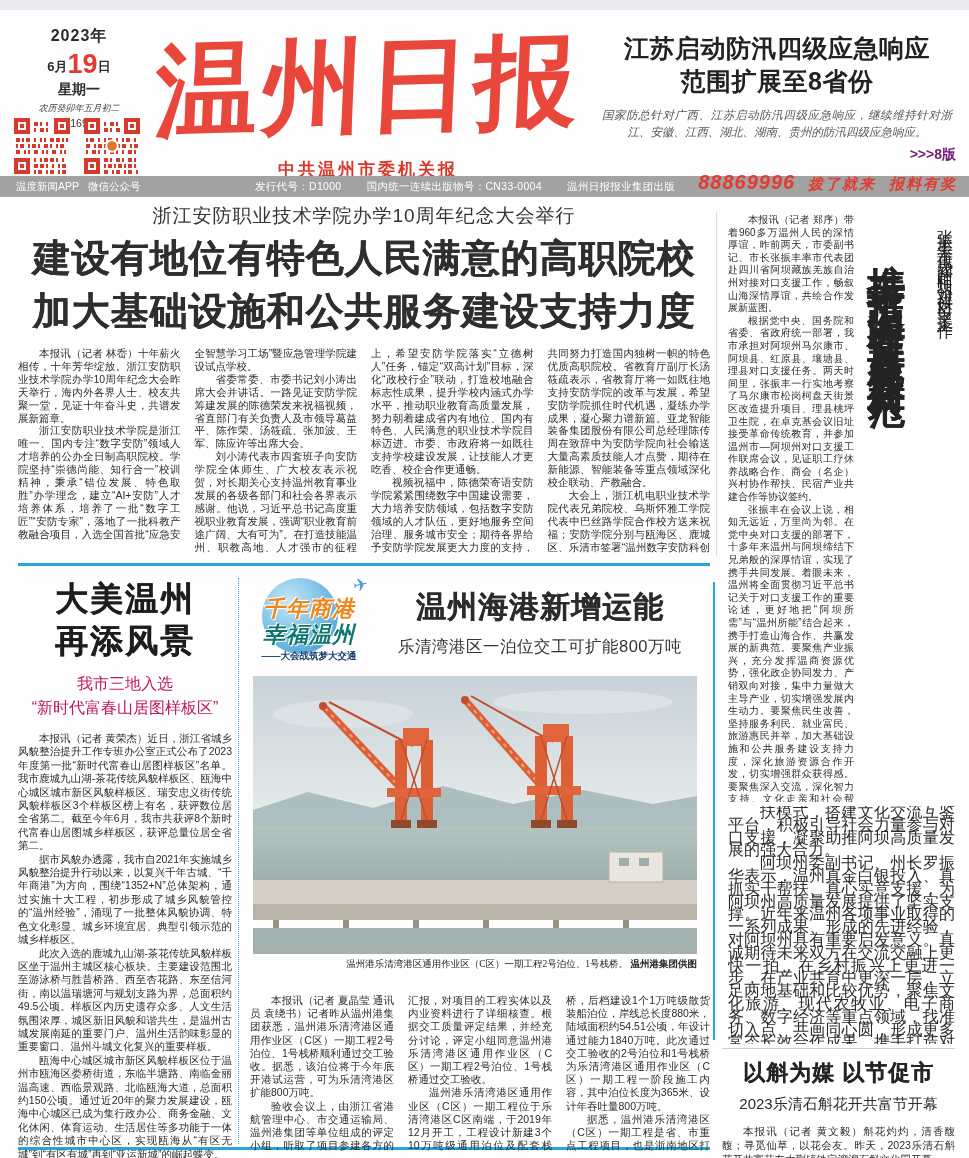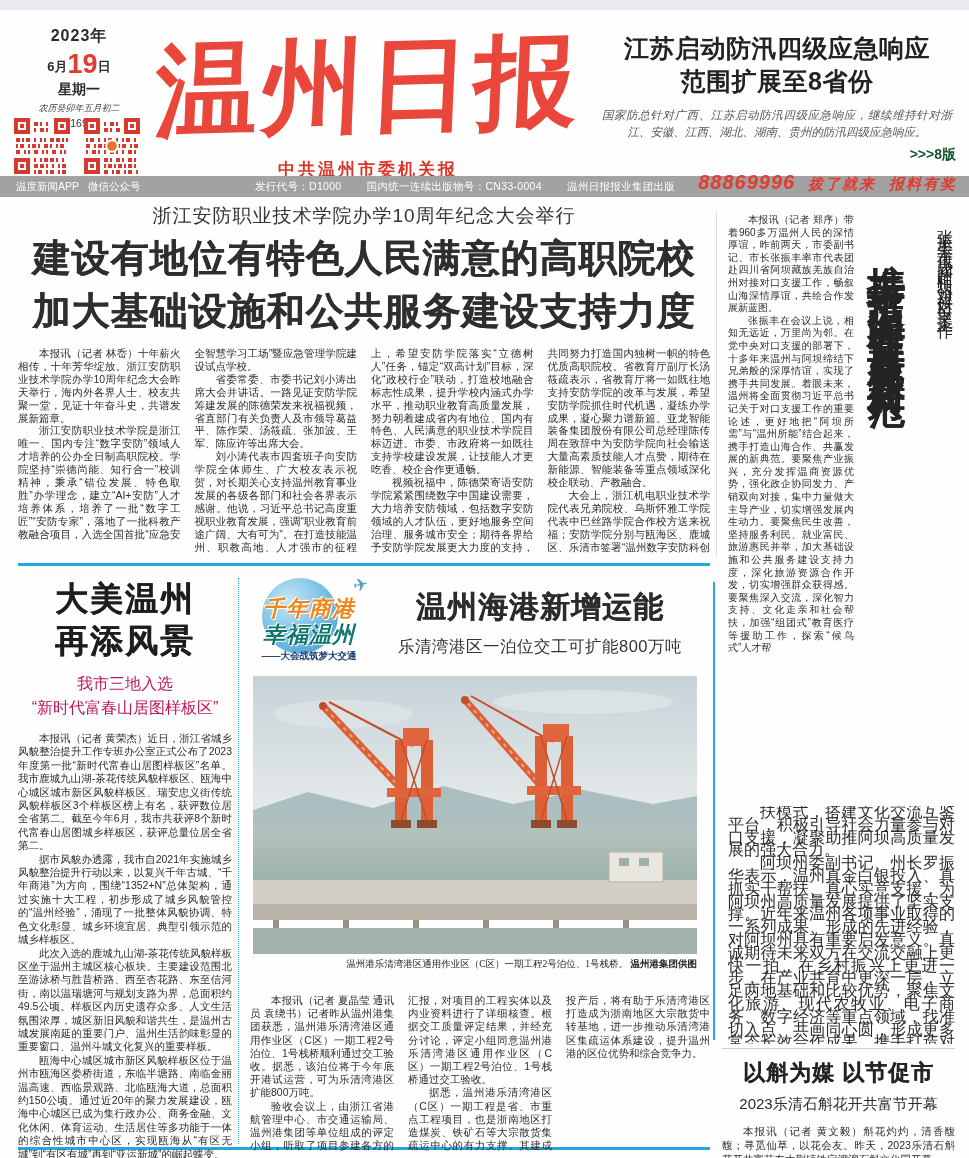--- a/index.html
+++ b/index.html
@@ -20,21 +20,21 @@
   .masthead{left:142px;top:14px;width:452px;height:148px;text-align:center;
             font-family:"DejaVu Serif",serif;font-weight:bold;color:#ea473c;
             font-size:102px;line-height:142px;letter-spacing:4px;
             transform:skewX(-4deg) rotate(-1.5deg);white-space:nowrap;}
   .masthead-sub{left:142px;top:158px;width:452px;text-align:center;color:#d93529;
             font-weight:bold;font-size:17px;letter-spacing:3px;}
   .topnews{left:594px;top:32px;width:366px;text-align:center;}
   .topnews .t{font-size:25px;font-weight:bold;line-height:33px;color:#222;letter-spacing:.5px;}
   .topnews .deck{margin:9px 8px 0;font-size:11.5px;line-height:17px;color:#555;
             font-family:"Liberation Serif",serif;font-style:italic;text-align:justify;text-align-last:center;}
-  .topnews .pref{text-align:right;font-size:14px;font-weight:bold;color:#14532d;margin-top:5px;padding-right:4px;}
+  .topnews .pref{text-align:right;font-size:14px;font-weight:bold;color:#701a75;margin-top:5px;padding-right:4px;}
   .greybar{left:0;top:176px;width:969px;height:21px;background:#a2a2a2;color:#fff;
            font-size:10.5px;line-height:21px;white-space:nowrap;}
   .greybar .lab1{position:absolute;left:16px;}
   .greybar .lab2{position:absolute;left:88px;}
   .greybar .pub{position:absolute;left:255px;letter-spacing:.3px;}
   .greybar .pub span{margin-right:22px;}
   .hotline{position:absolute;right:12px;top:-4px;color:#e23b31;font-style:italic;font-weight:bold;}
   .hotline .num{font-size:20px;letter-spacing:1px;}
   .hotline .slg{font-size:15px;letter-spacing:2px;margin-left:10px;}
 
@@ -303,26 +303,28 @@
   </svg>
 
   <div class="abs caption">
     <span>温州港乐清湾港区通用作业区（C区）一期工程2号泊位、1号栈桥。</span>
     <b>温州港集团供图</b>
   </div>
 
   <div class="abs port-body body-cols">
       <p class="para">本报讯（记者 夏晶莹 通讯员 袁绕书）记者昨从温州港集团获悉，温州港乐清湾港区通用作业区（C区）一期工程2号泊位、1号栈桥顺利通过交工验收。据悉，该泊位将于今年底开港试运营，可为乐清湾港区扩能800万吨。</p>
       <p class="para">验收会议上，由浙江省港航管理中心、市交通运输局、温州港集团等单位组成的评定小组，听取了项目参建各方的汇报，对项目的工程实体以及内业资料进行了详细核查。根据交工质量评定结果，并经充分讨论，评定小组同意温州港乐清湾港区通用作业区（C区）一期工程2号泊位、1号栈桥通过交工验收。</p>
+      <p class="para">温州港乐清湾港区通用作业区（C区）一期工程位于乐清湾港区C区南端，于2019年12月开工，工程设计新建3个10万吨级通用泊位及配套栈桥，后档建设1个1万吨级散货装船泊位，岸线总长度880米，陆域面积约54.51公顷，年设计通过能力1840万吨。此次通过交工验收的2号泊位和1号栈桥为乐清湾港区通用作业区（C区）一期工程一阶段施工内容，其中泊位长度为365米、设计年吞吐量800万吨。</p>
       <p class="para">据悉，温州港乐清湾港区（C区）一期工程是省、市重点工程项目，也是浙南地区打造煤炭、铁矿石等大宗散货集疏运中心的有力支撑。其建成投产后，将有助于乐清湾港区打造成为浙南地区大宗散货中转基地，进一步推动乐清湾港区集疏运体系建设，提升温州港的区位优势和综合竞争力。</p>
     </div>
 
   <div class="abs rart">
     <div class="nbody">
         <p class="para">本报讯（记者 郑序）带着960多万温州人民的深情厚谊，昨前两天，市委副书记、市长张振丰率市代表团赴四川省阿坝藏族羌族自治州对接对口支援工作，畅叙山海深情厚谊，共绘合作发展新蓝图。</p>
+        <p class="para">根据党中央、国务院和省委、省政府统一部署，我市承担对阿坝州马尔康市、阿坝县、红原县、壤塘县、理县对口支援任务。两天时间里，张振丰一行实地考察了马尔康市松岗柯盘天街景区改造提升项目、理县桃坪卫生院，在卓克基会议旧址接受革命传统教育，并参加温州市—阿坝州对口支援工作联席会议，见证职工疗休养战略合作、商会（名企）兴村协作帮扶、民宿产业共建合作等协议签约。</p>
         <p class="para">张振丰在会议上说，相知无远近，万里尚为邻。在党中央对口支援的部署下，十多年来温州与阿坝缔结下兄弟般的深厚情谊，实现了携手共同发展。着眼未来，温州将全面贯彻习近平总书记关于对口支援工作的重要论述，更好地把“阿坝所需”与“温州所能”结合起来，携手打造山海合作、共赢发展的新典范。要聚焦产业振兴，充分发挥温商资源优势，强化政企协同发力、产销双向对接，集中力量做大主导产业，切实增强发展内生动力。要聚焦民生改善，坚持服务利民、就业富民、旅游惠民并举，加大基础设施和公共服务建设支持力度，深化旅游资源合作开发，切实增强群众获得感。要聚焦深入交流，深化智力支持、文化走亲和社会帮扶，加强“组团式”教育医疗等援助工作，探索“候鸟式”人才帮</p>
       </div>
     <div class="vheadline">携手打造山海合作共赢发展新典范</div>
     <div class="vkicker">张振丰率市代表团赴阿坝州对接对口支援工作</div>
     <div class="wbody">
         <p class="para">扶模式，搭建文化交流互鉴平台，积极引导社会力量参与对口支援，凝聚助推阿坝高质量发展的强大合力。</p>
         <p class="para">阿坝州委副书记、州长罗振华表示，温州真金白银投入、真抓实干帮扶、真心实意支援，为阿坝州高质量发展提供了坚实支撑。近年来温州各项事业取得的一系列成果、形成的先进经验，对阿坝州具有重要启发意义。真诚期待未来双方在交流交融上更快一拍，在乡村振兴上更进一步，在产业共育中更深一层，立足两地基础和比较优势，聚焦文化旅游、现代农牧业、电子商务、数字经济等重点领域，找准切入点、共画同心圆，形成更多常态长效合作成果，携手打造对口支援的示范样板。</p>
         <p class="para">在马尔康市，张振丰与我市派驻阿坝州挂职干部人才座谈交流，勉励大家以更高站位扛起更强担当，以更实举措干出更好业绩，以更严作风树立更优形象，用心融入当地、用情服务群众、用力推动发展，努力交出无愧组织和使命的优异答卷。</p>
         <p class="para">阿坝州委常委、常务副州长许磊，副州长旺娜出席会议。副市长王彩莲参加在阿坝州的对口支援活动，并率队赴南充市对接东西部协作工作。在川期间，代表团一行还走访看望部分在川温商代表。</p>
       </div>

